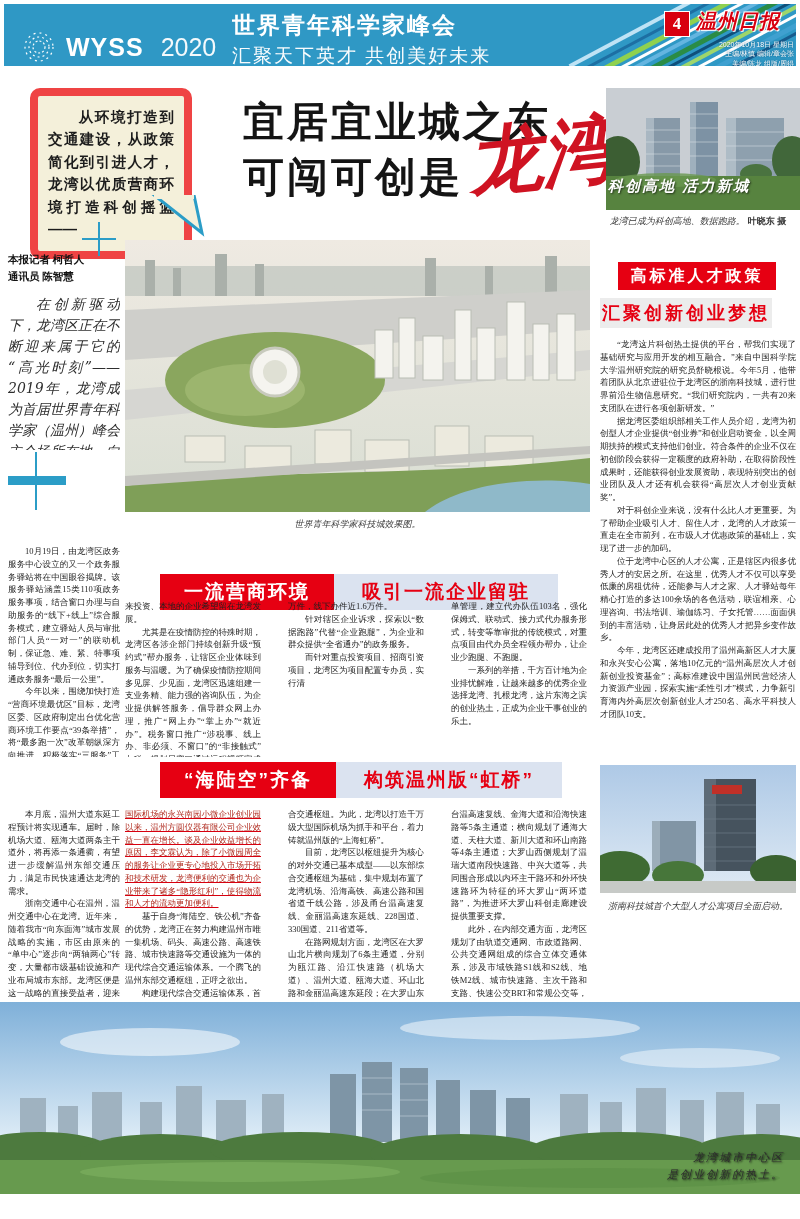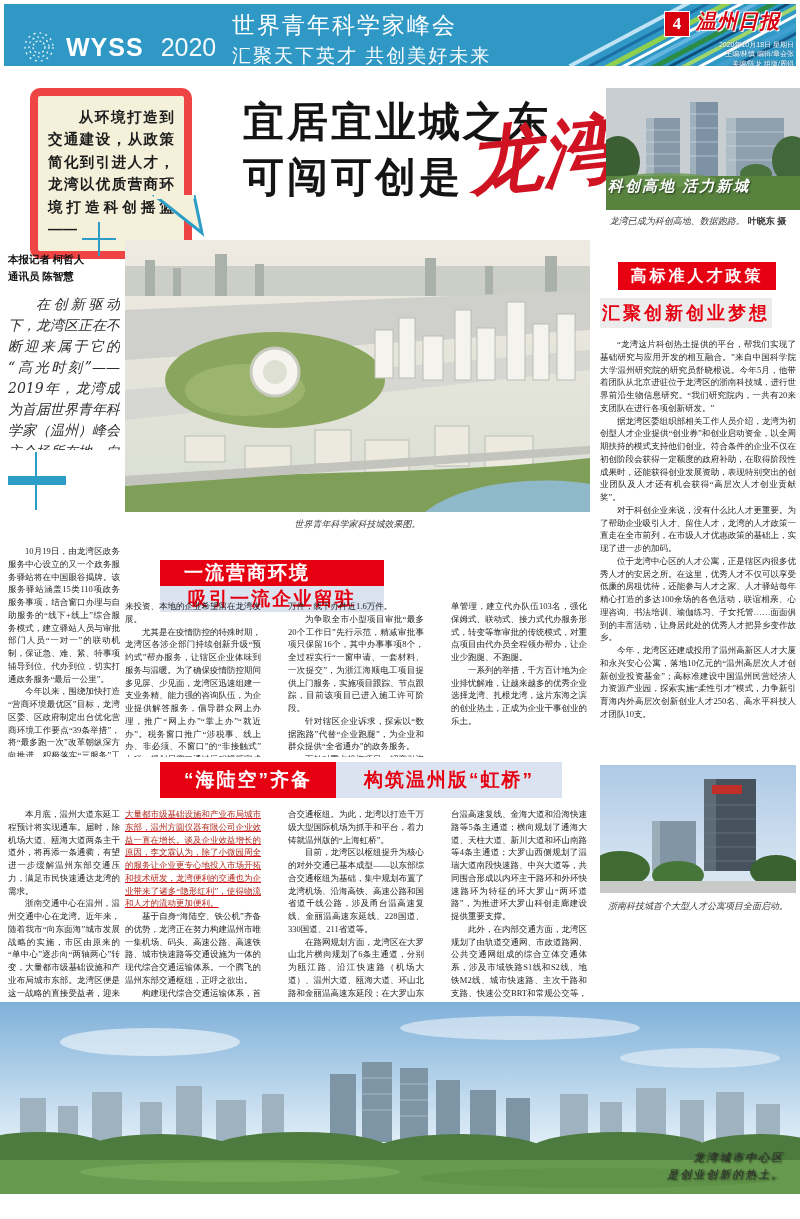--- a/index.html
+++ b/index.html
@@ -6,21 +6,21 @@
   .page{position:relative;width:800px;height:1219px;margin:0 auto;background:#ffffff;overflow:hidden;
         font-family:"Liberation Sans",sans-serif;}
   .abs{position:absolute;}
 
   
   .masthead{left:4px;top:4px;width:792px;height:62px;background:#2f98c5;overflow:hidden;}
   .mh-logo{left:18px;top:26px;display:flex;align-items:center;gap:10px;color:#fff;}
   .mh-logo .wyss{font-size:25px;font-weight:bold;letter-spacing:1px;}
   .mh-logo .year{font-size:25px;font-weight:300;opacity:.95;margin-left:7px;}
   .mh-title{left:228px;top:6px;color:#fff;}
-  .mh-title h1{margin:0;font-size:23px;letter-spacing:2px;font-weight:normal;}
+  .mh-title h1{margin:0;font-size:23px;letter-spacing:2px;font-weight:bold;}
   .mh-title h2{margin:2px 0 0;font-size:19px;letter-spacing:2px;font-weight:400;opacity:.97;}
   .mh-streaks{right:0;top:0;width:245px;height:62px;}
   .pagenum{left:660px;top:7px;width:24px;height:24px;background:#d8000f;border:1px solid #fff;
            color:#fff;font-weight:bold;font-size:17px;text-align:center;line-height:24px;
            font-family:"Liberation Serif",serif;}
   .papername{left:692px;top:4px;color:#d8000f;font-family:"DejaVu Serif",serif;font-style:italic;
              font-weight:bold;font-size:20px;letter-spacing:1px;
              text-shadow:0 0 2px #fff,0 0 2px #fff,1px 1px 0 #fff,-1px -1px 0 #fff;}
   .mh-dates{left:640px;top:36px;width:150px;text-align:right;color:#fff;font-size:7px;line-height:1.35;
             text-shadow:0 0 2px rgba(0,60,100,.8);}
@@ -77,21 +77,21 @@
   .cols3 .col{flex:1;}
   .body-1{left:125px;top:600px;width:462px;height:157px;}
   .body-2{left:125px;top:808px;width:462px;height:192px;}
 
   
   .secbar{display:flex;align-items:stretch;height:36px;}
   .secbar .tag{background:#e60012;color:#fff;font-weight:bold;font-size:19px;letter-spacing:2px;
                display:flex;align-items:center;padding:0 24px;}
   .secbar .ttl{background:#dbe3f0;color:#e60012;font-weight:bold;font-size:19px;letter-spacing:2px;
                display:flex;align-items:center;padding:0 28px;}
-  .bar-1{left:160px;top:560px;flex-direction:column;}
+  .bar-1{left:160px;top:574px;}
   .bar-2{left:160px;top:762px;}
 
   
   .sb-tag{left:618px;top:262px;width:158px;height:28px;background:#e60012;color:#fff;font-weight:bold;
           font-size:16px;letter-spacing:3px;display:flex;align-items:center;justify-content:center;}
   .sb-ttl{left:600px;top:298px;width:172px;height:30px;background:#ececec;color:#e60012;font-weight:bold;
           font-size:18px;letter-spacing:3px;display:flex;align-items:center;justify-content:center;}
   .sb-body{left:600px;top:338px;width:196px;height:420px;}
 </style>
 </head>
@@ -264,21 +264,20 @@
     <p>今年以来，围绕加快打造“营商环境最优区”目标，龙湾区委、区政府制定出台优化营商环境工作要点“39条举措”，将“最多跑一次”改革朝纵深方向推进，积极落实“三服务”工作，全力助推“两个健康”先行区创建，打造“三式”政务服务，努力让更多外面的企业愿意到龙湾</p>
   </div>
 
   <div class="abs bt cols3 body-1">
     <div class="col">
       <p class="ni">来投资、本地的企业希望留在龙湾发展。</p>
       <p>尤其是在疫情防控的特殊时期，龙湾区各涉企部门持续创新升级“预约式”帮办服务，让辖区企业体味到服务与温暖。为了确保疫情防控期间多见屏、少见面，龙湾区迅速组建一支业务精、能力强的咨询队伍，为企业提供解答服务，倡导群众网上办理，推广“网上办”“掌上办”“就近办”。税务窗口推广“涉税事、线上办、非必须、不窗口”的“非接触式”办税；规划局窗口通过远程视频完成图纸修改和材料审核；交通运输局推出“线上办”“热线办”“预约办”“在线审”等系列服务举措。疫情期间，区行政服务中心受理网上办件15</p>
     </div>
     <div class="col">
       <p class="ni">万件，线下办件近1.6万件。</p>
-      <p>为争取全市小型项目审批“最多20个工作日”先行示范，精减审批事项只保留16个，其中办事事项8个，全过程实行“一窗申请、一套材料、一次提交”，为浙江海顺电工项目提供上门服务，实施项目跟踪、节点跟踪，目前该项目已进入施工许可阶段。</p>
       <p>针对辖区企业诉求，探索以“数据跑路”代替“企业跑腿”，为企业和群众提供“全省通办”的政务服务。</p>
       <p>而针对重点投资项目、招商引资项目，龙湾区为项目配置专办员，实行清</p>
     </div>
     <div class="col">
       <p class="ni">单管理，建立代办队伍103名，强化保姆式、联动式、接力式代办服务形式，转变等靠审批的传统模式，对重点项目由代办员全程领办帮办，让企业少跑腿、不跑腿。</p>
       <p>一系列的举措，千方百计地为企业排忧解难，让越来越多的优秀企业选择龙湾、扎根龙湾，这片东海之滨的创业热土，正成为企业干事创业的乐土。</p>
     </div>
   </div>
 
   <div class="abs secbar bar-2">
@@ -287,21 +286,21 @@
   </div>
 
   <div class="abs bt col1-b">
     <p>本月底，温州大道东延工程预计将实现通车。届时，除机场大道、瓯海大道两条主干道外，将再添一条通衢，有望进一步缓解温州东部交通压力，满足市民快速通达龙湾的需求。</p>
     <p>浙南交通中心在温州，温州交通中心在龙湾。近年来，随着我市“向东面海”城市发展战略的实施，市区由原来的“单中心”逐步向“两轴两心”转变，大量都市级基础设施和产业布局城市东部。龙湾区便是这一战略的直接受益者，迎来了交通建设前所未有的新热潮。</p>
 
   </div>
 
   <div class="abs bt cols3 body-2">
     <div class="col">
-      <p class="ni"><span class="ann">大量都市级基础设施和产业布局城市东部，温州方圆仪器有限公司企业效益一直在增长。谈及企业效益增长的原因，李文霖认为，除了小微园周全的服务让企业更专心地投入市场开拓和技术研发，龙湾便利的交通也为企业带来了诸多“隐形红利”，使得物流和人才的流动更加便利。</span></p>
+      <p class="ni"><span class="ann">国际机场的永兴南园小微企业创业园以来，温州方圆仪器有限公司企业效益一直在增长。谈及企业效益增长的原因，李文霖认为，除了小微园周全的服务让企业更专心地投入市场开拓和技术研发，龙湾便利的交通也为企业带来了诸多“隐形红利”，使得物流和人才的流动更加便利。</span></p>
       <p>基于自身“海陆空、铁公机”齐备的优势，龙湾正在努力构建温州市唯一集机场、码头、高速公路、高速铁路、城市快速路等交通设施为一体的现代综合交通运输体系。一个腾飞的温州东部交通枢纽，正呼之欲出。</p>
       <p>构建现代综合交通运输体系，首先离不开一个各种交通运输方式无缝衔接的综</p>
     </div>
     <div class="col">
       <p class="ni">合交通枢纽。为此，龙湾以打造千万级大型国际机场为抓手和平台，着力铸就温州版的“上海虹桥”。</p>
       <p>目前，龙湾区以枢纽提升为核心的对外交通已基本成型——以东部综合交通枢纽为基础，集中规划布置了龙湾机场、沿海高铁、高速公路和国省道干线公路，涉及甬台温高速复线、金丽温高速东延线、228国道、330国道、211省道等。</p>
       <p>在路网规划方面，龙湾区在大罗山北片横向规划了6条主通道，分别为瓯江路、沿江快速路（机场大道）、温州大道、瓯海大道、环山北路和金丽温高速东延段；在大罗山东片纵向规划了环山东路、滨海大道、甬</p>
     </div>
     <div class="col">
       <p class="ni">台温高速复线、金海大道和沿海快速路等5条主通道；横向规划了通海大道、天柱大道、新川大道和环山南路等4条主通道；大罗山西侧规划了温瑞大道南段快速路、中兴大道等，共同围合形成以内环主干路环和外环快速路环为特征的环大罗山“两环道路”，为推进环大罗山科创走廊建设提供重要支撑。</p>

